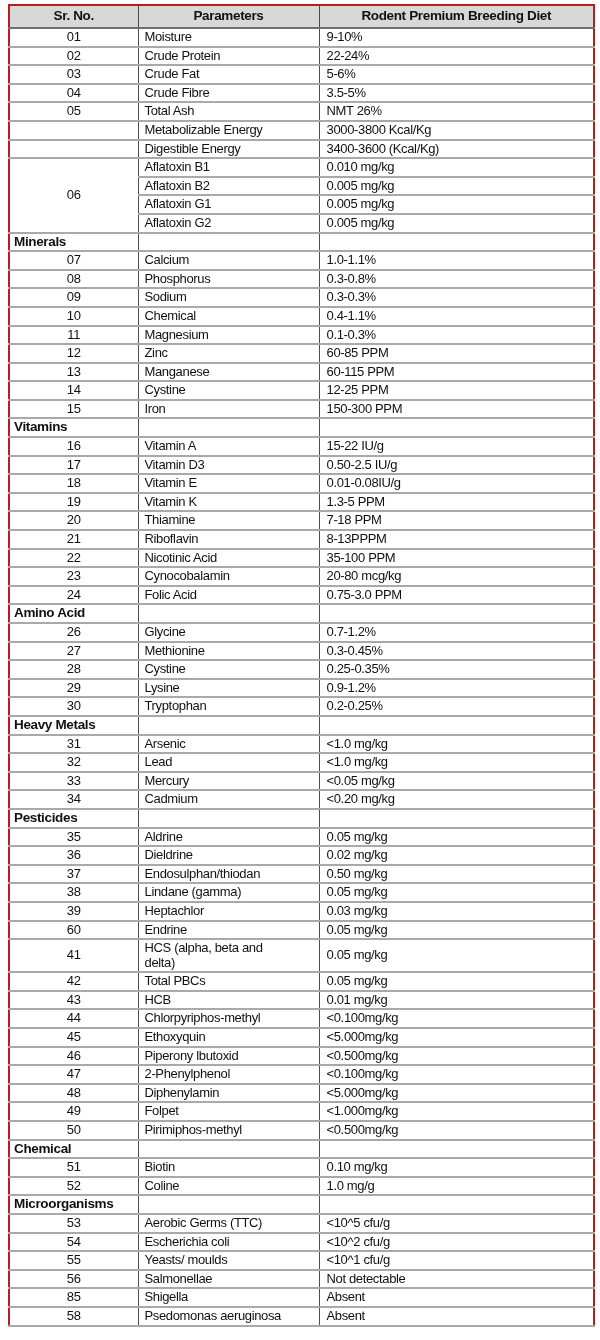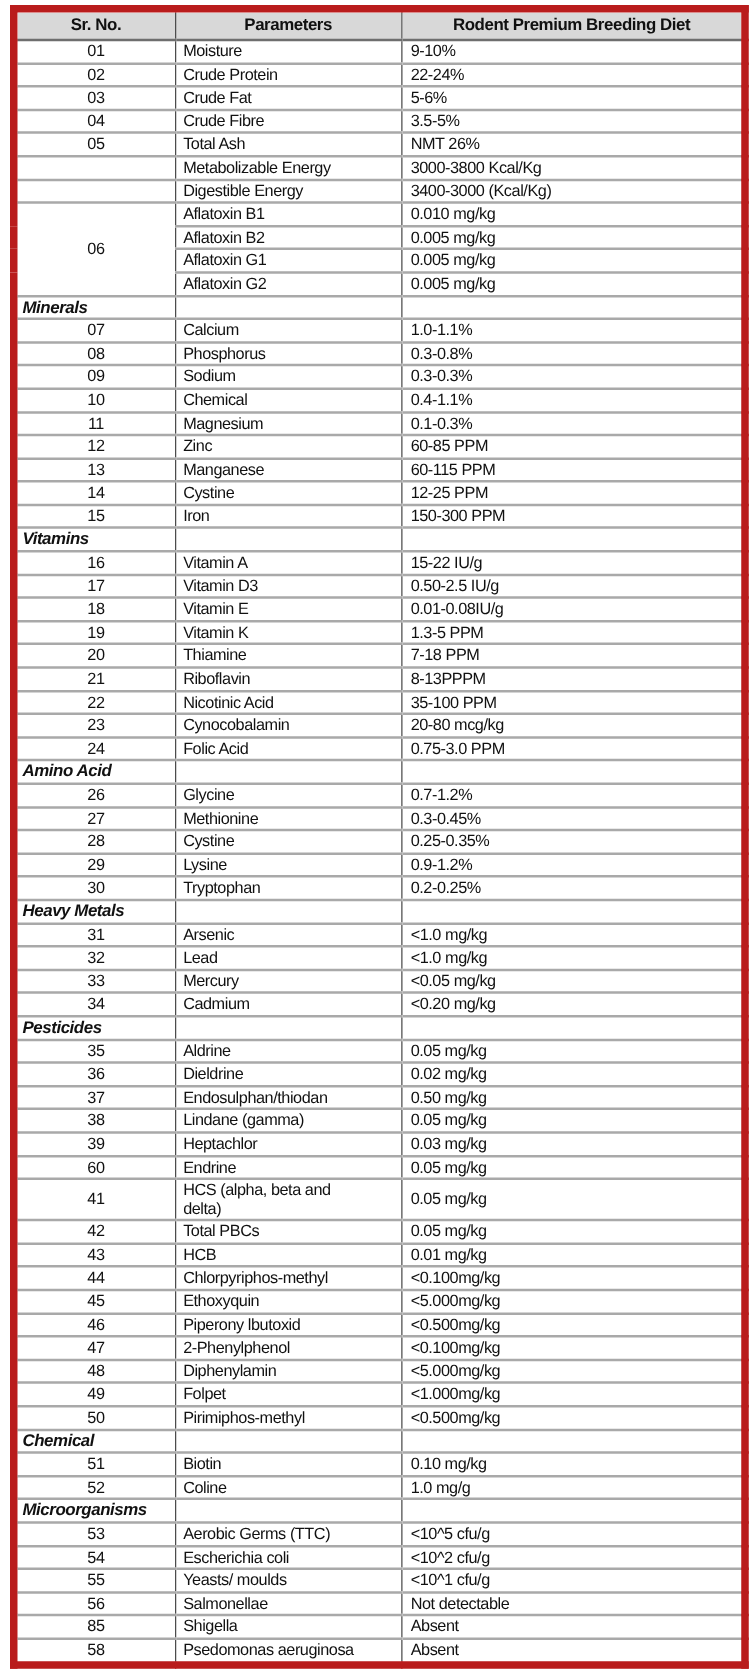--- a/index.html
+++ b/index.html
@@ -14,21 +14,21 @@
     font-family: "Liberation Sans", sans-serif;
     color: #111111;
   }
   table.spec {
     position: absolute;
     left: 8px;
     top: 4px;
     width: 585px;
     border-collapse: collapse;
     table-layout: fixed;
-    border: 6px solid #b91c1c;
+    border: 2px solid #b91c1c;
   }
   col.c-no    { width: 129px; }
   col.c-param { width: 181px; }
   col.c-value { width: 275px; }
 
   th, td {
     font-size: 13px;
     line-height: 14.6px;
     letter-spacing: -0.35px;
     padding: 1px 4px;
@@ -58,21 +58,20 @@
     padding-left: 6px;
     white-space: pre-line;
   }
   td.value-cell {
     padding-left: 7px;
   }
   td.section-cell {
     font-weight: bold;
     font-size: 13.5px;
     padding-left: 4px;
-    font-style: italic;
   }
 </style>
 </head>
 <body>
 
 <table class="spec">
   <colgroup>
     <col class="c-no">
     <col class="c-param">
     <col class="c-value">
@@ -111,21 +110,21 @@
         <td class="value-cell">NMT 26%</td>
       </tr>
       <tr>
         <td class="no-cell"></td>
         <td class="param-cell">Metabolizable Energy</td>
         <td class="value-cell">3000-3800 Kcal/Kg</td>
       </tr>
       <tr>
         <td class="no-cell"></td>
         <td class="param-cell">Digestible Energy</td>
-        <td class="value-cell">3400-3000 (Kcal/Kg)</td>
+        <td class="value-cell">3400-3600 (Kcal/Kg)</td>
       </tr>
       <tr>
         <td class="no-cell" rowspan="4">06</td>
         <td class="param-cell">Aflatoxin B1</td>
         <td class="value-cell">0.010 mg/kg</td>
       </tr>
       <tr>
         <td class="param-cell">Aflatoxin B2</td>
         <td class="value-cell">0.005 mg/kg</td>
       </tr>

